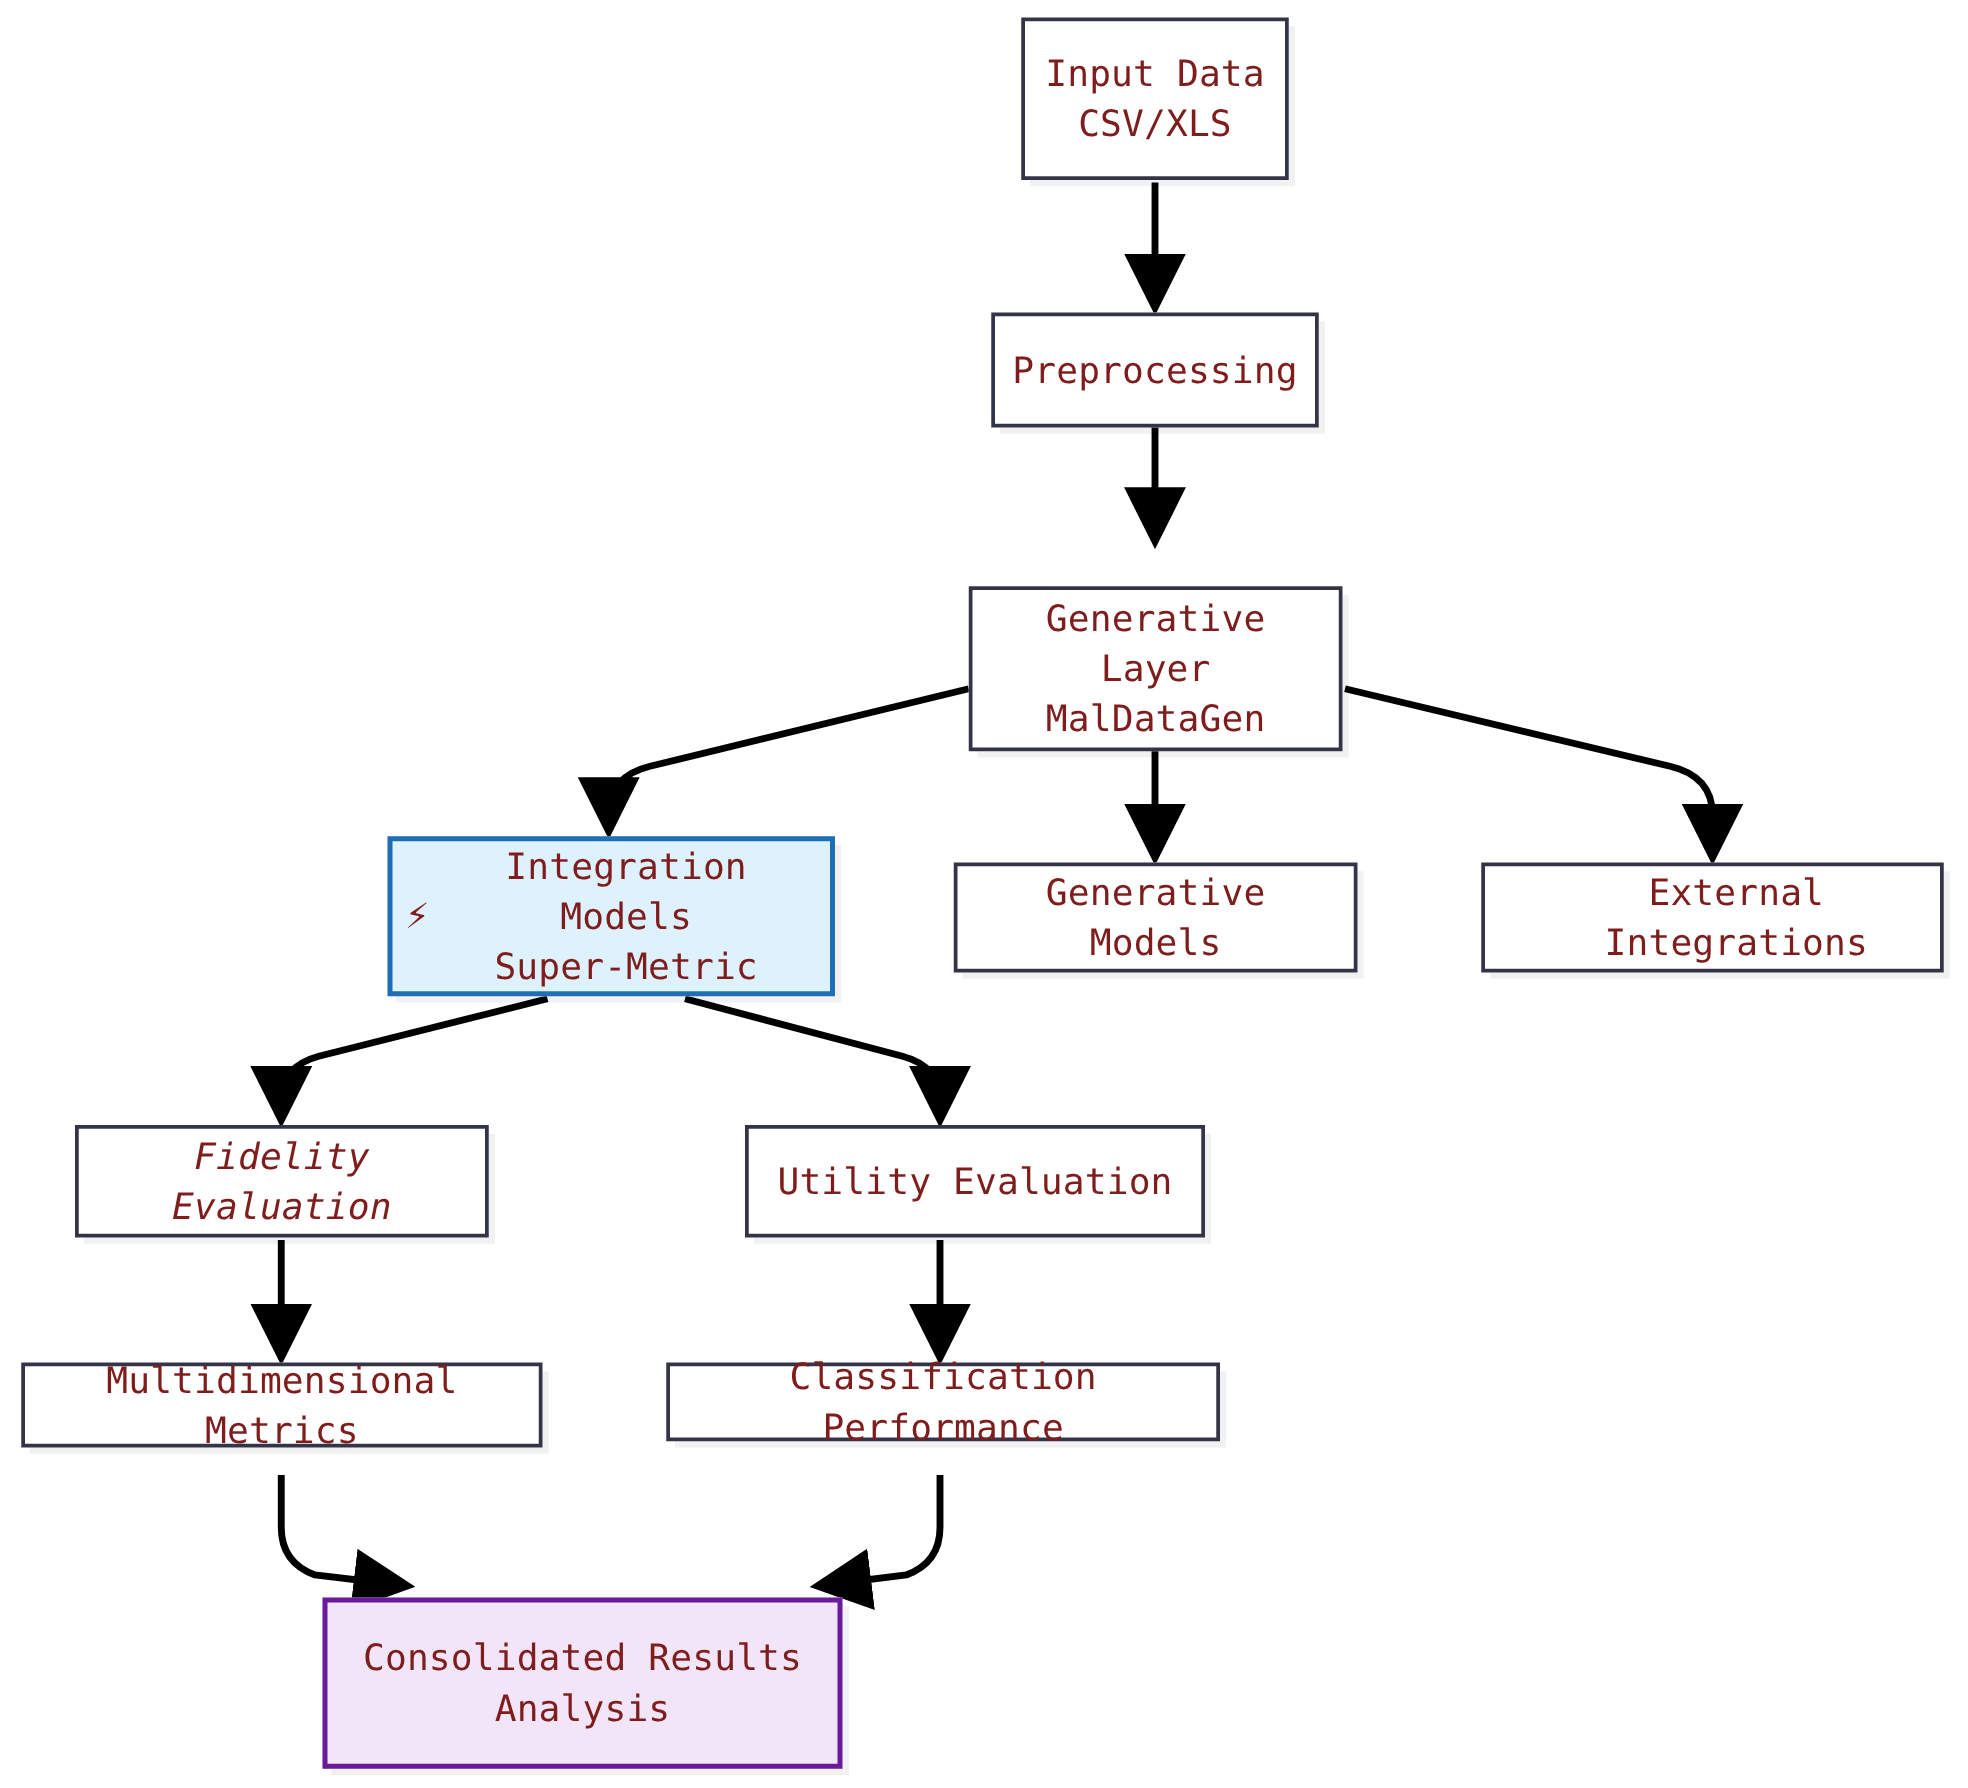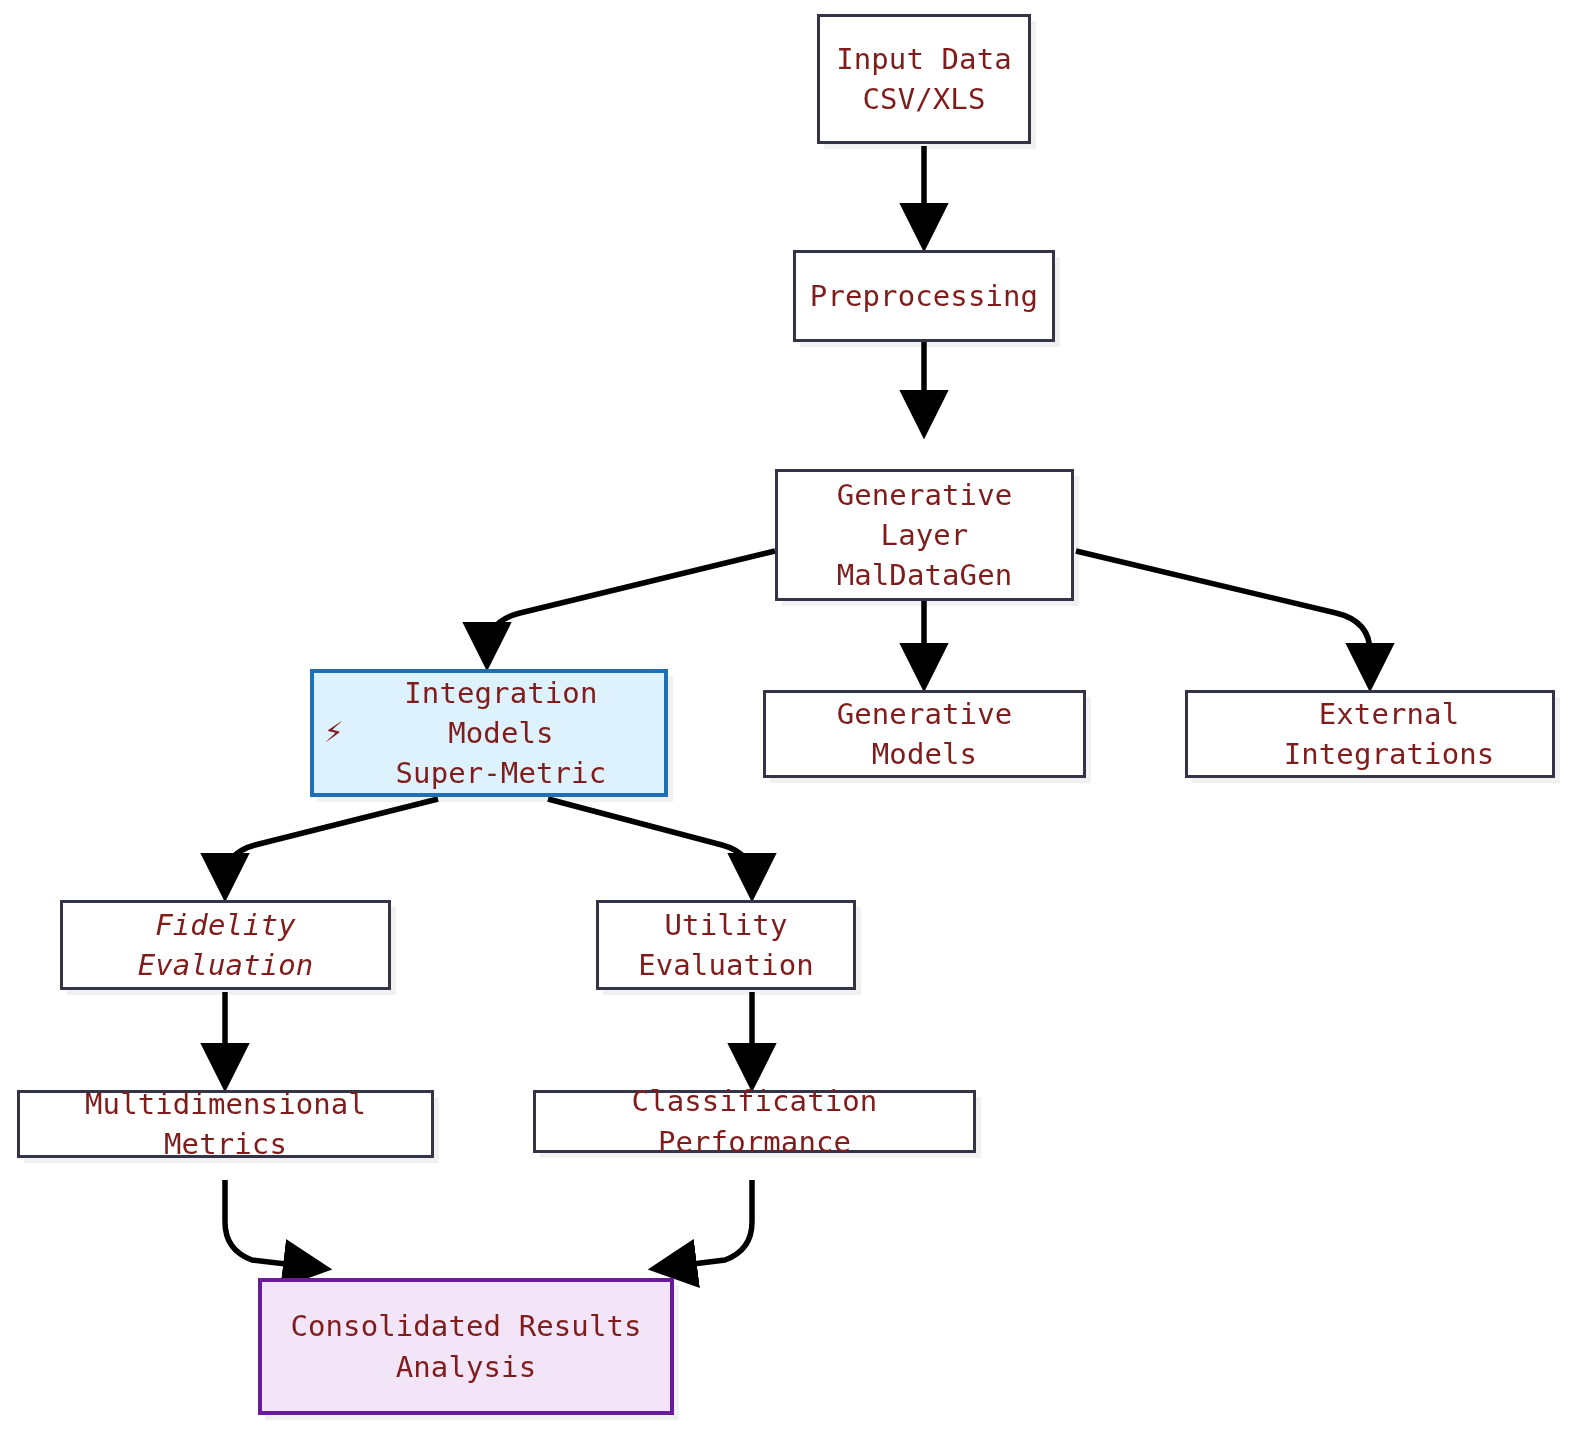--- a/index.html
+++ b/index.html
@@ -108,21 +108,21 @@
   </div>
 
   <div class="node" style="left:1185px; top:690px; width:370px; height:88px;padding-left:48px;">
     <span class="label">External Integrations</span>
   </div>
 
   <div class="node" style="left:60px; top:900px; width:331px; height:90px;font-style:italic;">
     <span class="label">Fidelity Evaluation</span>
   </div>
 
-  <div class="node" style="left:596px; top:900px; width:260px; height:90px;">
+  <div class="node" style="left:596px; top:900px; width:368px; height:90px;">
     <span class="label">Utility Evaluation</span>
   </div>
 
   <div class="node" style="left:17px; top:1090px; width:417px; height:68px;">
     <span class="label">Multidimensional Metrics</span>
   </div>
 
   <div class="node" style="left:533px; top:1090px; width:443px; height:63px;">
     <span class="label">Classification Performance</span>
   </div>

